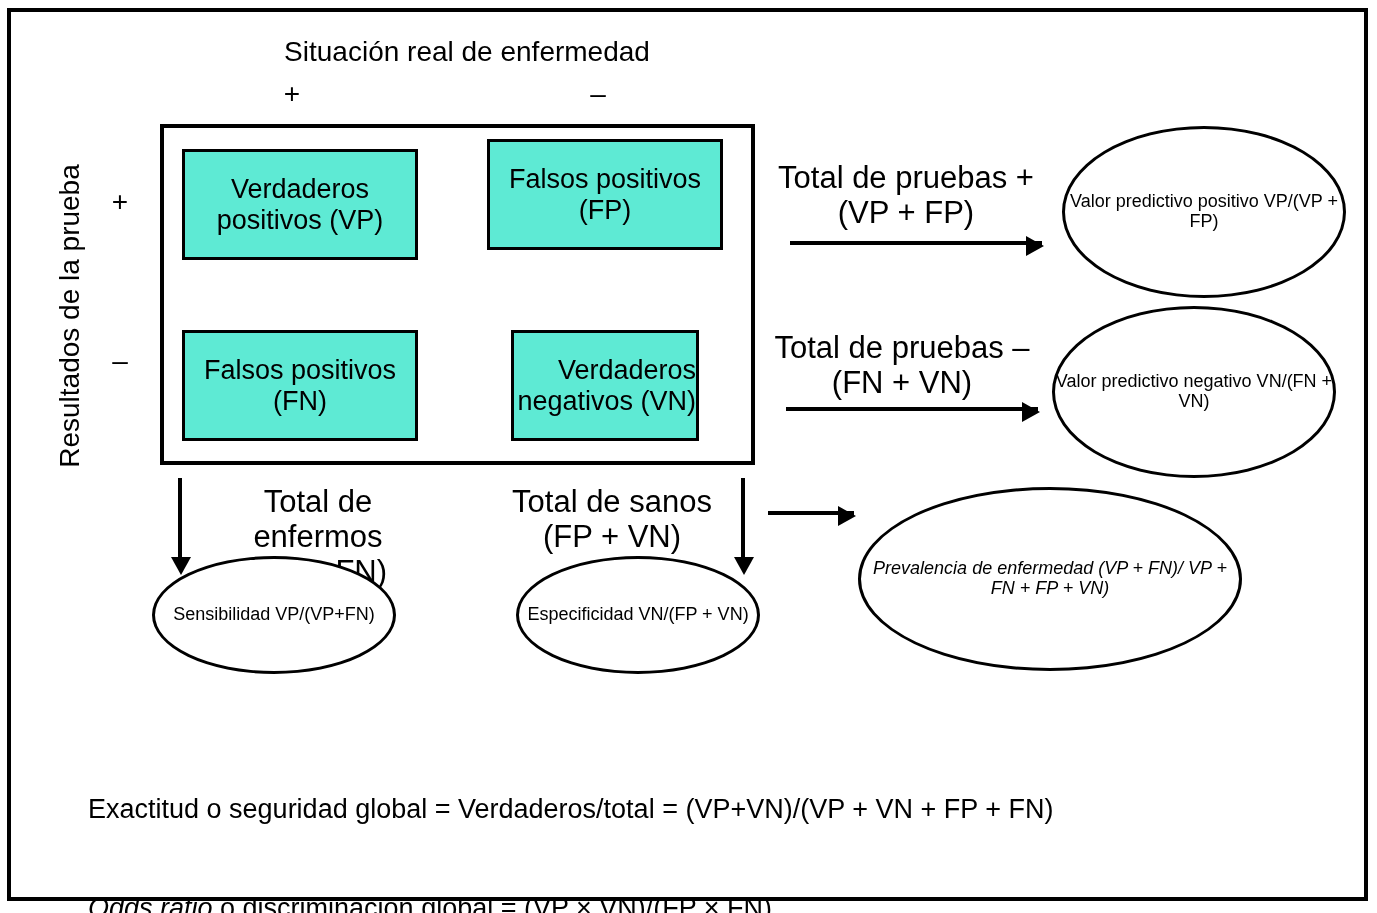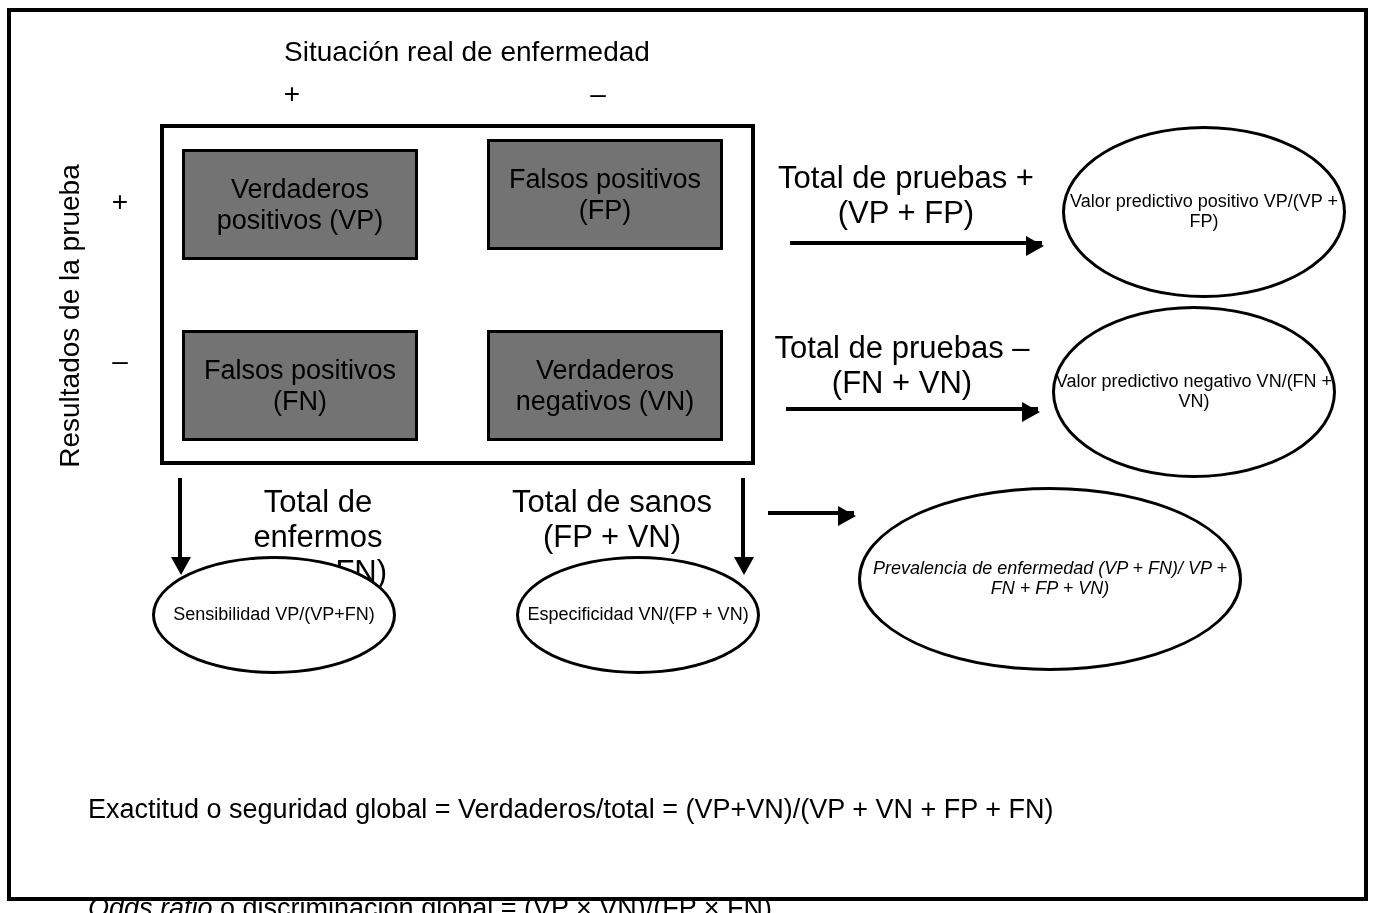--- a/index.html
+++ b/index.html
@@ -34,26 +34,26 @@
   .cell{
     position:absolute;
     border:3px solid #000;
     box-sizing:border-box;
     display:flex;
     align-items:center;
     justify-content:center;
     text-align:center;
     line-height:1.12;
     font-size:27px;
-    background:#737373;
+    background:#5eead4;
   }
   .cell-vp{ left:182px; top:149px; width:236px; height:111px; }
   .cell-fp{ left:487px; top:139px; width:236px; height:111px; }
   .cell-fn{ left:182px; top:330px; width:236px; height:111px; }
-  .cell-vn{ left:487px; top:330px; width:236px; height:111px; }
+  .cell-vn{ left:511px; top:330px; width:188px; height:111px;text-align:right; }
 
   .txt{
     position:absolute;
     text-align:center;
     line-height:1.13;
     font-size:31px;
     white-space:pre-line;
   }
 
   

